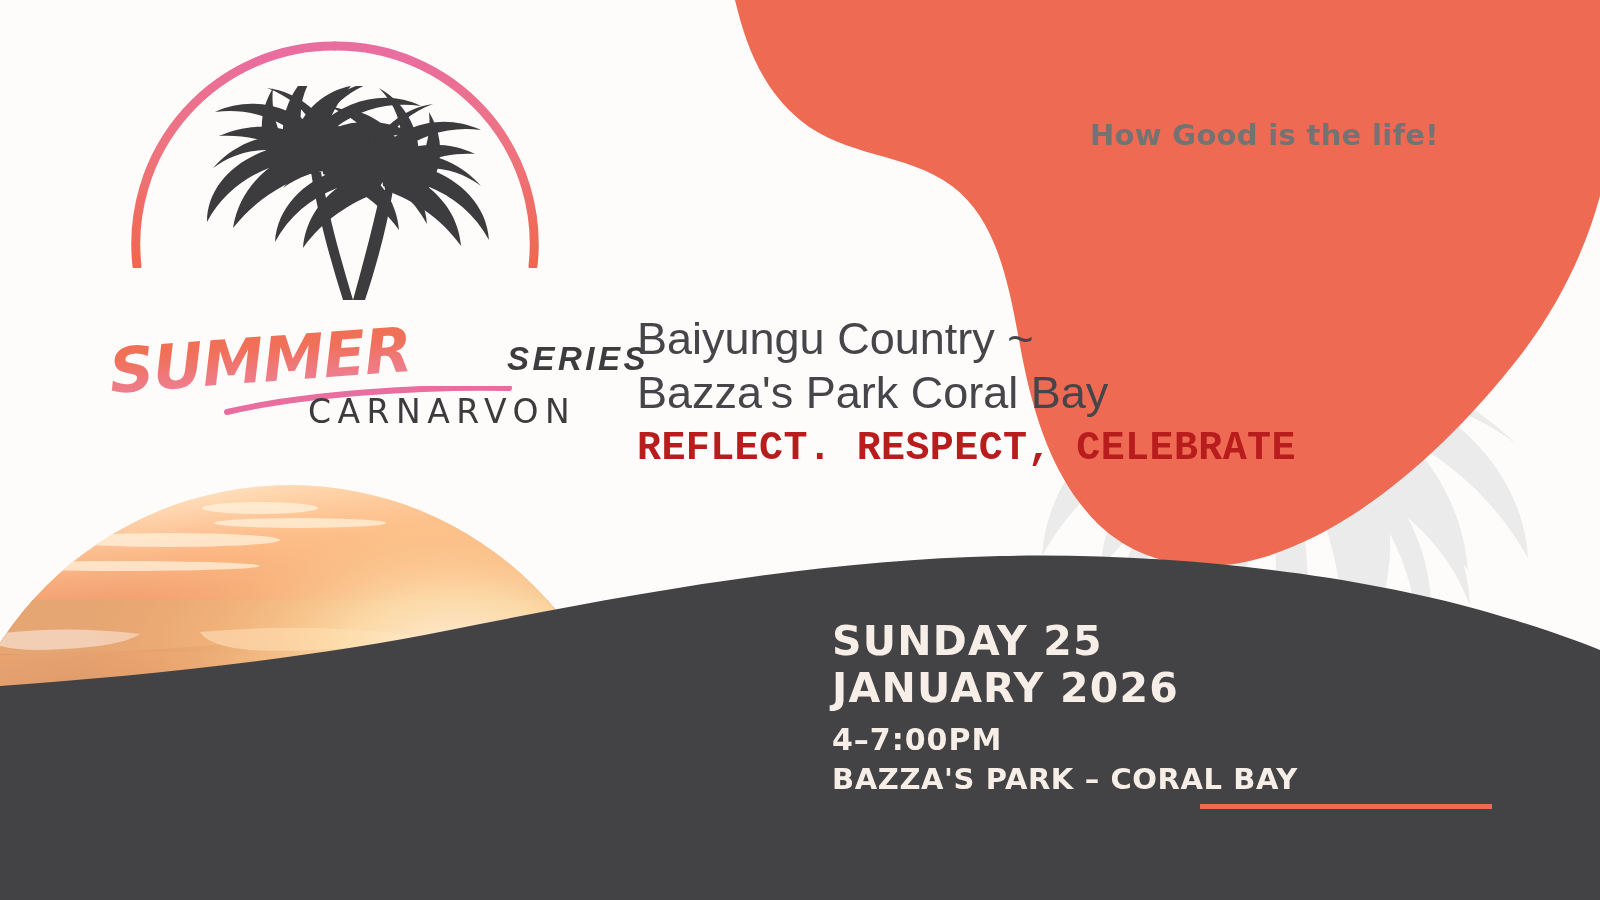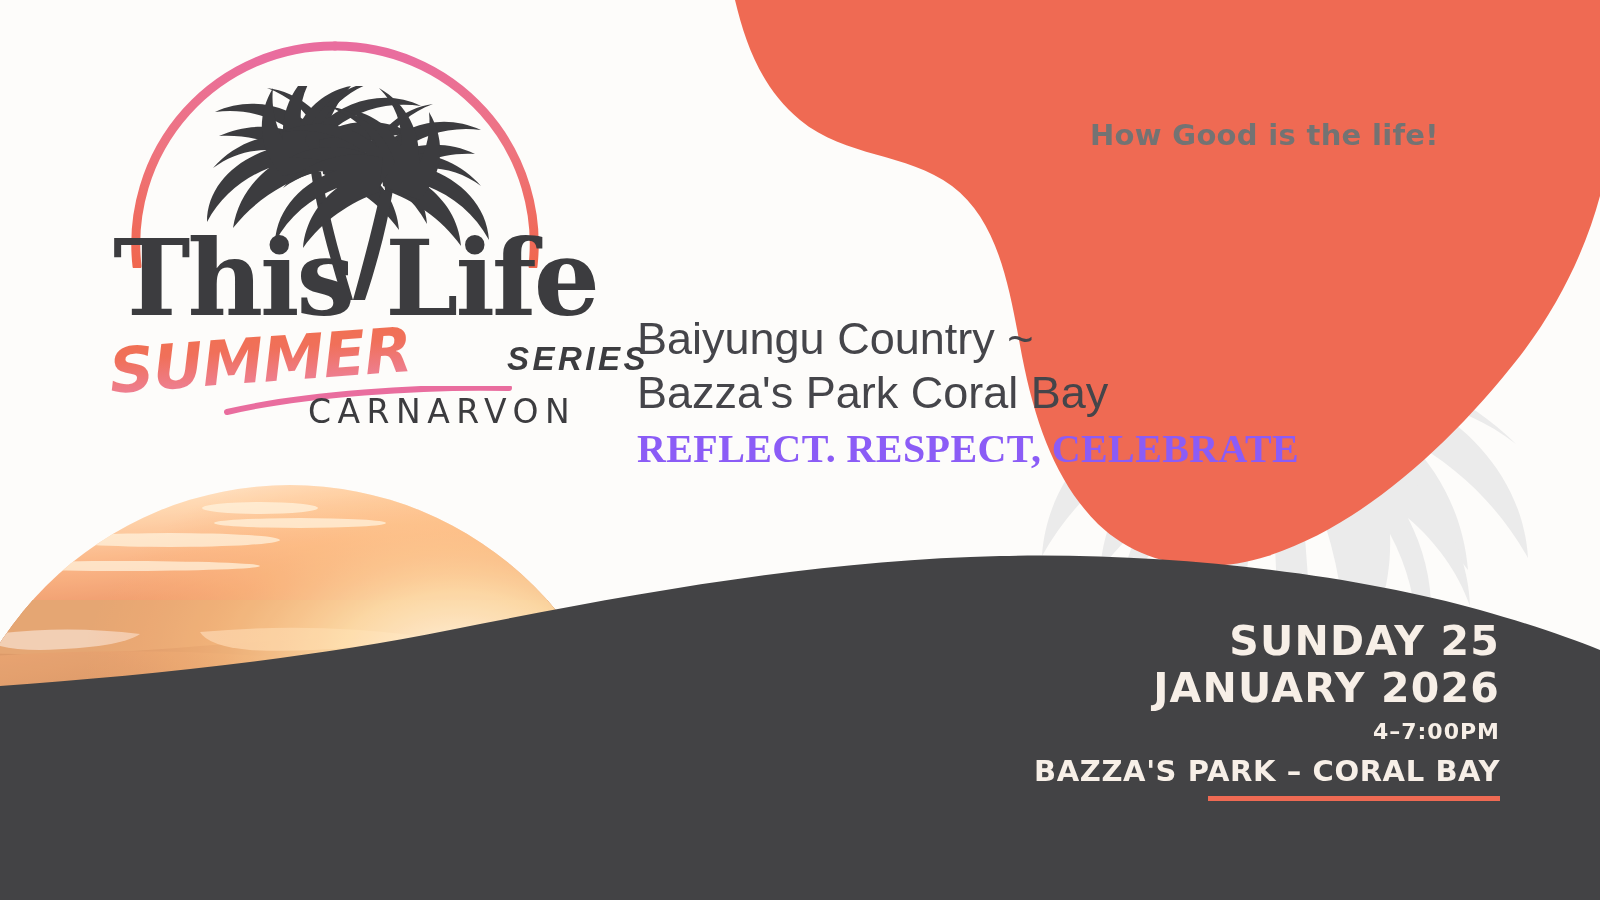--- a/index.html
+++ b/index.html
@@ -128,26 +128,26 @@
   }
   .hl-line {
     font-family: Liberation Sans, sans-serif;
     font-weight: 300;
     font-size: 45px;
     line-height: 54px;
     color: #45454A;
     white-space: nowrap;
   }
   #hl-tagline {
-    font-family: Liberation Serif, serif;
+    font-family: Liberation Mono, monospace;
     font-weight: bold;
     font-size: 40px;
     line-height: 58px;
     letter-spacing: 0.4px;
-    color: #8b5cf6;
+    color: #b91c1c;
     white-space: nowrap;
   }
   #hl-family {
     font-family: "DejaVu Sans", sans-serif;
     font-weight: 300;
     font-size: 47px;
     line-height: 58px;
     color: #EF6A53;
     white-space: nowrap;
   }
@@ -161,42 +161,43 @@
     font-weight: bold;
     font-size: 29px;
     letter-spacing: 0.3px;
     color: #737373;
     white-space: nowrap;
   }
 
   
   #date-block {
     position: absolute;
-    right: 100px;
+    right: 108px;
     top: 618px;
     width: 660px;
-    text-align: right;
+    text-align: left;
   }
   .date-big {
     font-family: "DejaVu Sans", sans-serif;
     font-weight: bold;
     font-size: 41px;
     line-height: 47px;
     letter-spacing: 1.2px;
     color: #F7EFE7;
     white-space: nowrap;
   }
   #date-time {
     font-family: "DejaVu Sans", sans-serif;
     font-weight: bold;
-    font-size: 22px;
+    font-size: 30px;
     line-height: 40px;
     letter-spacing: 1px;
     color: #F7EFE7;
     white-space: nowrap;
+    margin-top: 8px;
   }
   #date-venue {
     font-family: "DejaVu Sans", sans-serif;
     font-weight: bold;
     font-size: 29px;
     line-height: 38px;
     letter-spacing: 0.6px;
     color: #F7EFE7;
     white-space: nowrap;
   }
@@ -397,21 +398,20 @@
           <path d="M188 104 C180 140 170 178 160 214 L172 214 C184 178 194 140 200 104 Z"></path>
 
           <path d="M194 102 C216 78 248 66 282 68 C258 56 228 56 206 66 C230 48 258 40 288 44 C254 28 216 36 190 60 C202 40 218 26 240 18 C210 22 184 44 174 74 Z"></path>
           <path d="M192 104 C220 114 248 132 268 160 C266 134 252 114 234 100 C260 110 282 128 296 154 C294 120 268 94 234 82 C254 82 272 88 288 100 C264 72 224 60 188 70 Z"></path>
           <path d="M190 100 C188 72 178 44 158 24 C180 28 198 42 208 60 C210 38 202 18 186 2 C214 18 228 46 226 78 C234 62 238 44 236 26 C254 56 250 90 226 114 Z"></path>
           <path d="M186 102 C162 82 130 70 96 72 C120 58 150 58 174 68 C148 48 120 42 90 46 C122 30 160 38 186 62 C174 42 156 28 134 20 C166 24 192 46 202 76 Z"></path>
           <path d="M186 106 C158 116 130 134 110 162 C112 136 126 116 144 102 C118 112 96 130 82 156 C84 122 110 96 144 84 C124 84 106 90 90 102 C114 74 154 62 190 72 Z"></path>
         </g>
       </svg>
 
-      <div id="logo-thislife">This Life</div>
 
       <div id="logo-summer">SUMMER</div>
 
       <svg id="logo-summer-underline" viewBox="0 0 290 30">
         <path d="M4 26 C80 8 200 0 286 2" fill="none" stroke="#E96D9E" stroke-width="6" stroke-linecap="round"></path>
       </svg>
 
       <div id="logo-series">SERIES</div>
       <div id="logo-carnarvon">CARNARVON</div>
     </div>

